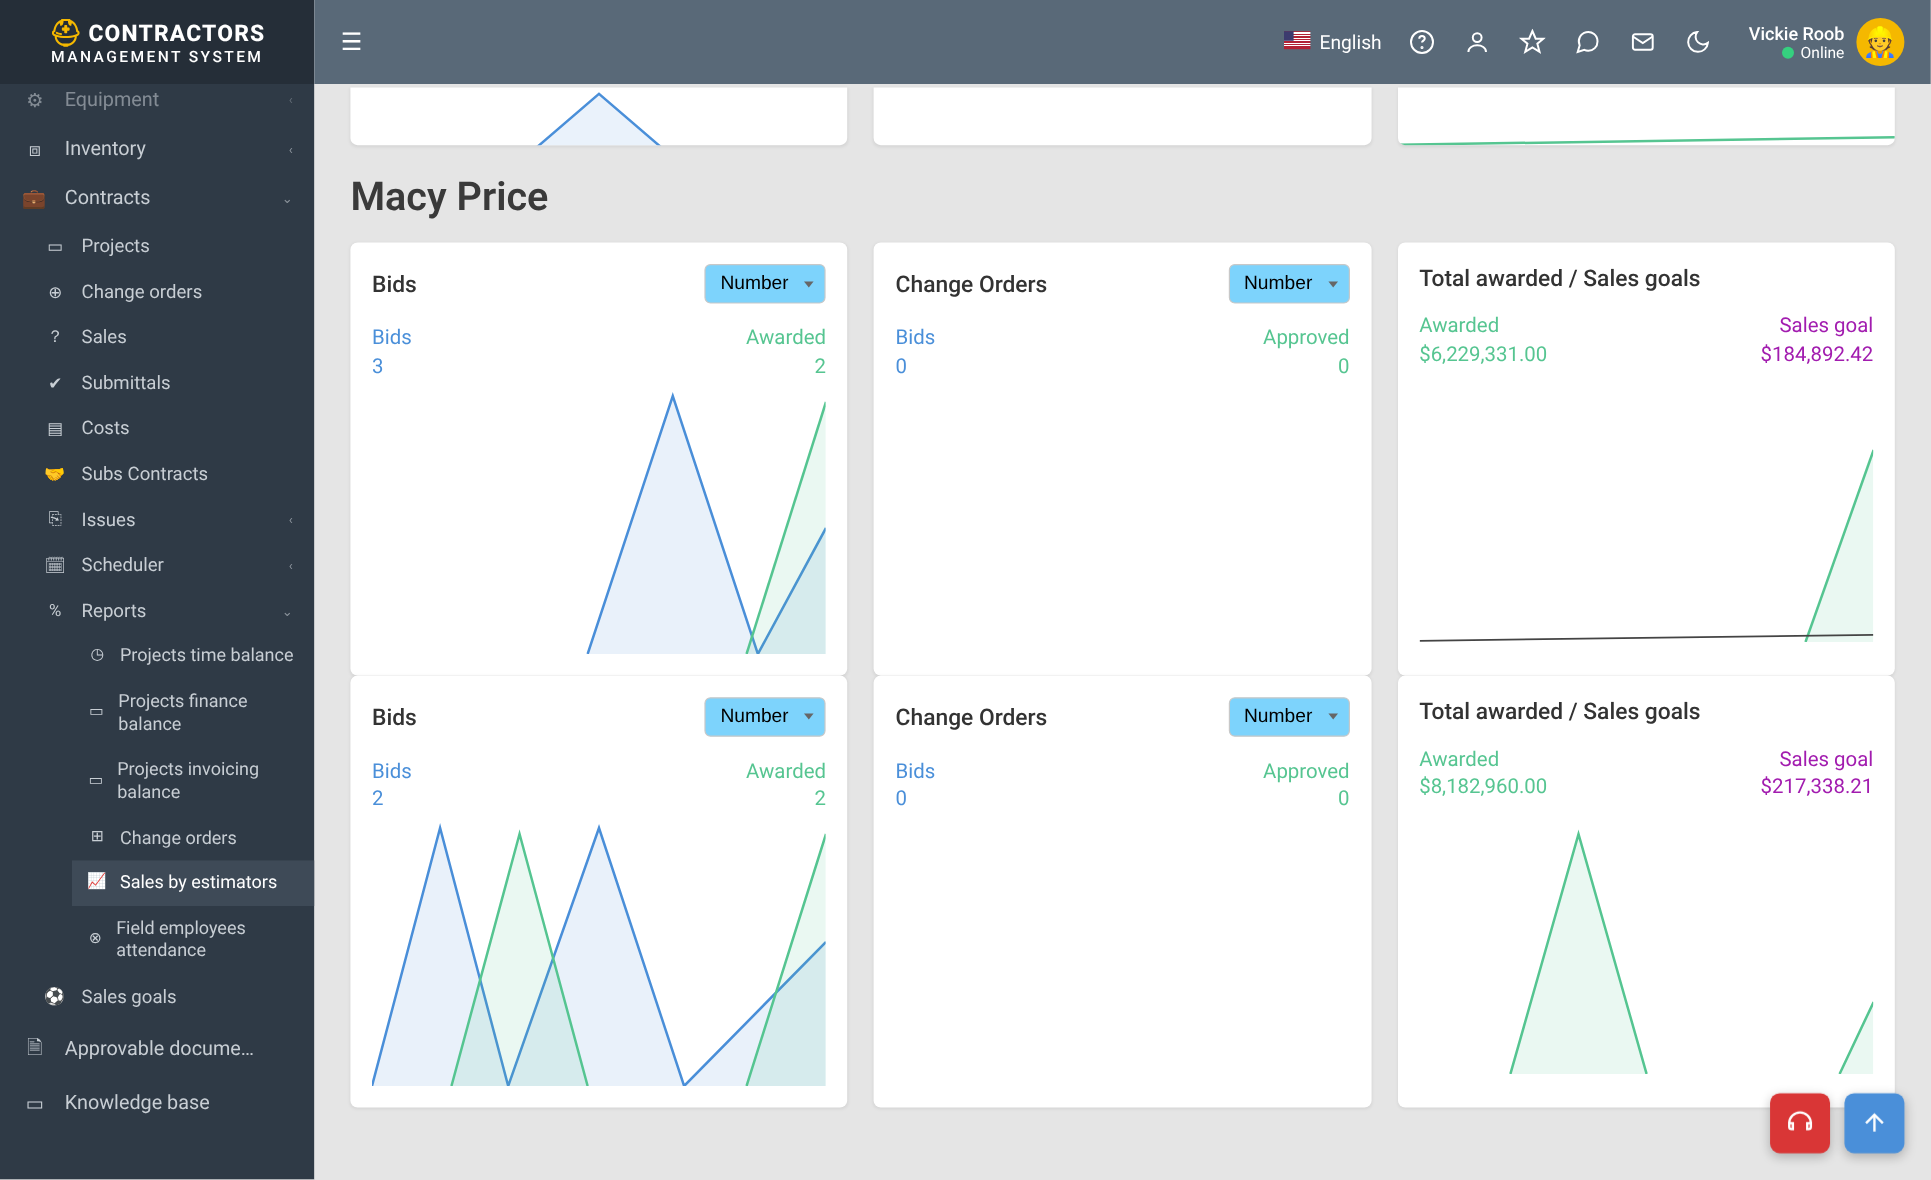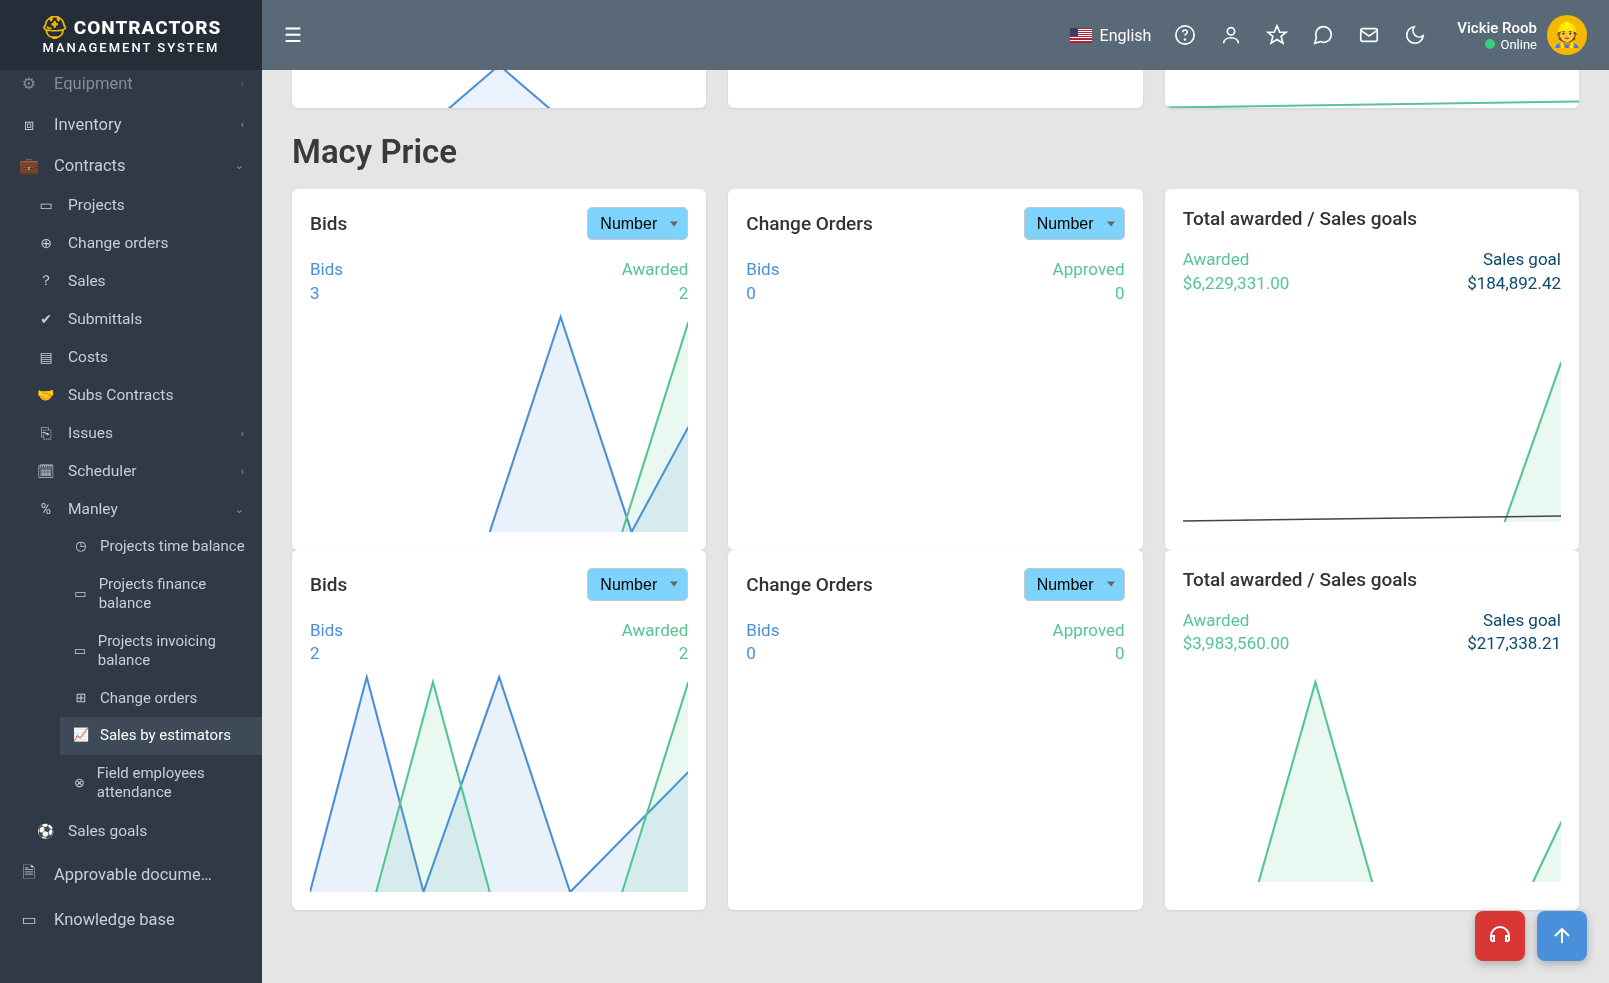--- a/index.html
+++ b/index.html
@@ -25,47 +25,47 @@
 .nav-sub2 .nav-item { padding: 9px 12px; font-size: 15px; line-height: 1.3; }
 .nav-sub2 .nav-item .icon { width: 18px; margin-right: 10px; font-size: 13px; }
 .nav-item.active { background: #3e4a57; color: #fff; }
 .nav-item .label { white-space: nowrap; overflow: hidden; text-overflow: ellipsis; }
 
 
 .main { flex: 1; display: flex; flex-direction: column; background: #e5e5e5; }
 .header { height: 70px; background: #596978; display: flex; align-items: center; padding: 0 22px; color: #fff; flex-shrink: 0; }
 .hamburger { font-size: 20px; cursor: pointer; margin-right: auto; }
 .header-right { display: flex; align-items: center; gap: 22px; }
-.lang { display: flex; align-items: center; gap: 8px; font-size: 16px; }
+.lang { display: flex; align-items: flex-start; gap: 8px; font-size: 16px; }
 .flag { width: 22px; height: 15px; background: linear-gradient(to bottom, #b22234 0 7%, #fff 7% 14%, #b22234 14% 21%, #fff 21% 28%, #b22234 28% 35%, #fff 35% 42%, #b22234 42% 49%, #fff 49% 56%, #b22234 56% 63%, #fff 63% 70%, #b22234 70% 77%, #fff 77% 84%, #b22234 84% 100%); position: relative; }
 .flag::before { content: ""; position: absolute; top: 0; left: 0; width: 40%; height: 54%; background: #3c3b6e; }
 .header-icon { width: 24px; height: 24px; display: flex; align-items: center; justify-content: center; cursor: pointer; }
 .header-icon svg { width: 22px; height: 22px; stroke: #fff; fill: none; stroke-width: 1.8; }
 .user-block { display: flex; align-items: center; gap: 10px; margin-left: 8px; }
 .user-text { text-align: center; font-size: 15px; }
 .user-name { font-weight: 500; }
 .user-status { font-size: 13px; display: flex; align-items: center; justify-content: flex-end; gap: 5px; }
 .status-dot { width: 10px; height: 10px; background: #35d07f; border-radius: 50%; }
 .avatar { width: 40px; height: 40px; border-radius: 50%; background: #f5b800; display: flex; align-items: center; justify-content: center; font-size: 24px; }
 
 
-.content { flex: 1; overflow-y: auto; padding: 0 30px 30px 30px; }
+.content { flex: 1; overflow-y: auto; padding: 13px 30px 30px 30px; }
 .section-title { font-size: 33px; font-weight: 600; color: #3a3a3a; margin: 24px 0 18px 0; }
 .cards { display: grid; grid-template-columns: 1fr 1fr 1fr; gap: 22px; }
 .card { background: #fff; border-radius: 6px; padding: 18px; box-shadow: 0 1px 3px rgba(0,0,0,0.08); }
 .card-head { display: flex; justify-content: space-between; align-items: center; margin-bottom: 18px; }
 .card-title { font-size: 19px; font-weight: 500; color: #333; }
 .card-select { border: 1px solid #c8c8c8; border-radius: 5px; padding: 7px 30px 7px 12px; font-size: 16px; background: #7dd3fc; appearance: none; position: relative; }
 .select-wrap { position: relative; }
 .select-wrap::after { content: ""; position: absolute; right: 10px; top: 50%; width: 0; height: 0; border-left: 4px solid transparent; border-right: 4px solid transparent; border-top: 5px solid #666; transform: translateY(-50%); pointer-events: none; }
 .stats { display: flex; justify-content: space-between; margin-bottom: 6px; }
 .stat { font-size: 17px; line-height: 1.4; }
 .stat-blue { color: #4a8fd9; }
 .stat-green { color: #56c591; }
-.stat-dark { color: #0c4a6e; text-align: right; }
+.stat-dark { color: #a21caf; text-align: right; }
 .chart { height: 220px; position: relative; border-top: none; }
 .chart svg { width: 100%; height: 100%; }
 
 
 .fab-group { position: fixed; right: 22px; bottom: 22px; display: flex; gap: 12px; }
 .fab { width: 50px; height: 50px; border-radius: 8px; display: flex; align-items: center; justify-content: center; cursor: pointer; box-shadow: 0 3px 10px rgba(0,0,0,0.25); }
 .fab-red { background: #d93636; }
 .fab-blue { background: #4a8fd9; }
 .fab svg { width: 24px; height: 24px; stroke: #fff; fill: none; stroke-width: 2; }
 
@@ -132,21 +132,21 @@
             <span class="label">Issues</span>
             <span class="chevron">‹</span>
           </div>
         <div class="nav-item">
             <span class="icon">🗓</span>
             <span class="label">Scheduler</span>
             <span class="chevron">‹</span>
           </div>
         <div class="nav-item">
             <span class="icon">%</span>
-            <span class="label">Manley</span>
+            <span class="label">Reports</span>
             <span class="chevron">⌄</span>
           </div>
         <div class="nav-sub2">
           <div class="nav-item">
               <span class="icon">◷</span>
               <span class="label" style="white-space:normal;text-align:center;">Projects time balance</span>
             </div>
           <div class="nav-item">
               <span class="icon">▭</span>
               <span class="label" style="white-space:normal;">Projects finance balance</span>
@@ -361,21 +361,21 @@
           </div>
           <div class="chart"></div>
         </div>
         <div class="card">
           <div class="card-head">
             <div class="card-title">Total awarded / Sales goals</div>
           </div>
           <div class="stats">
             <div class="stat stat-green">
                 <div>Awarded</div>
-                <div>$3,983,560.00</div>
+                <div>$8,182,960.00</div>
               </div>
             <div class="stat stat-dark">
                 <div>Sales goal</div>
                 <div>$217,338.21</div>
               </div>
           </div>
           <div class="chart">
             <svg viewBox="0 0 400 220" preserveAspectRatio="none">
               <path d="M80 220 L140 20 L200 220 M370 220 L400 160" fill="none" stroke="#56c591" stroke-width="2.2"></path>
               <path d="M80 220 L140 20 L200 220 Z" fill="#56c591" fill-opacity="0.12"></path>

